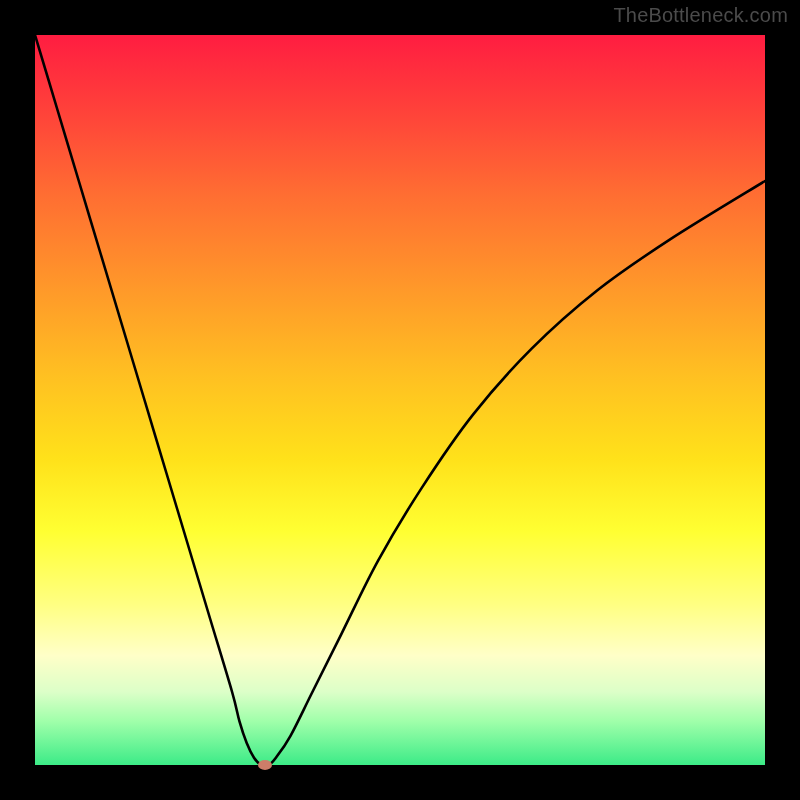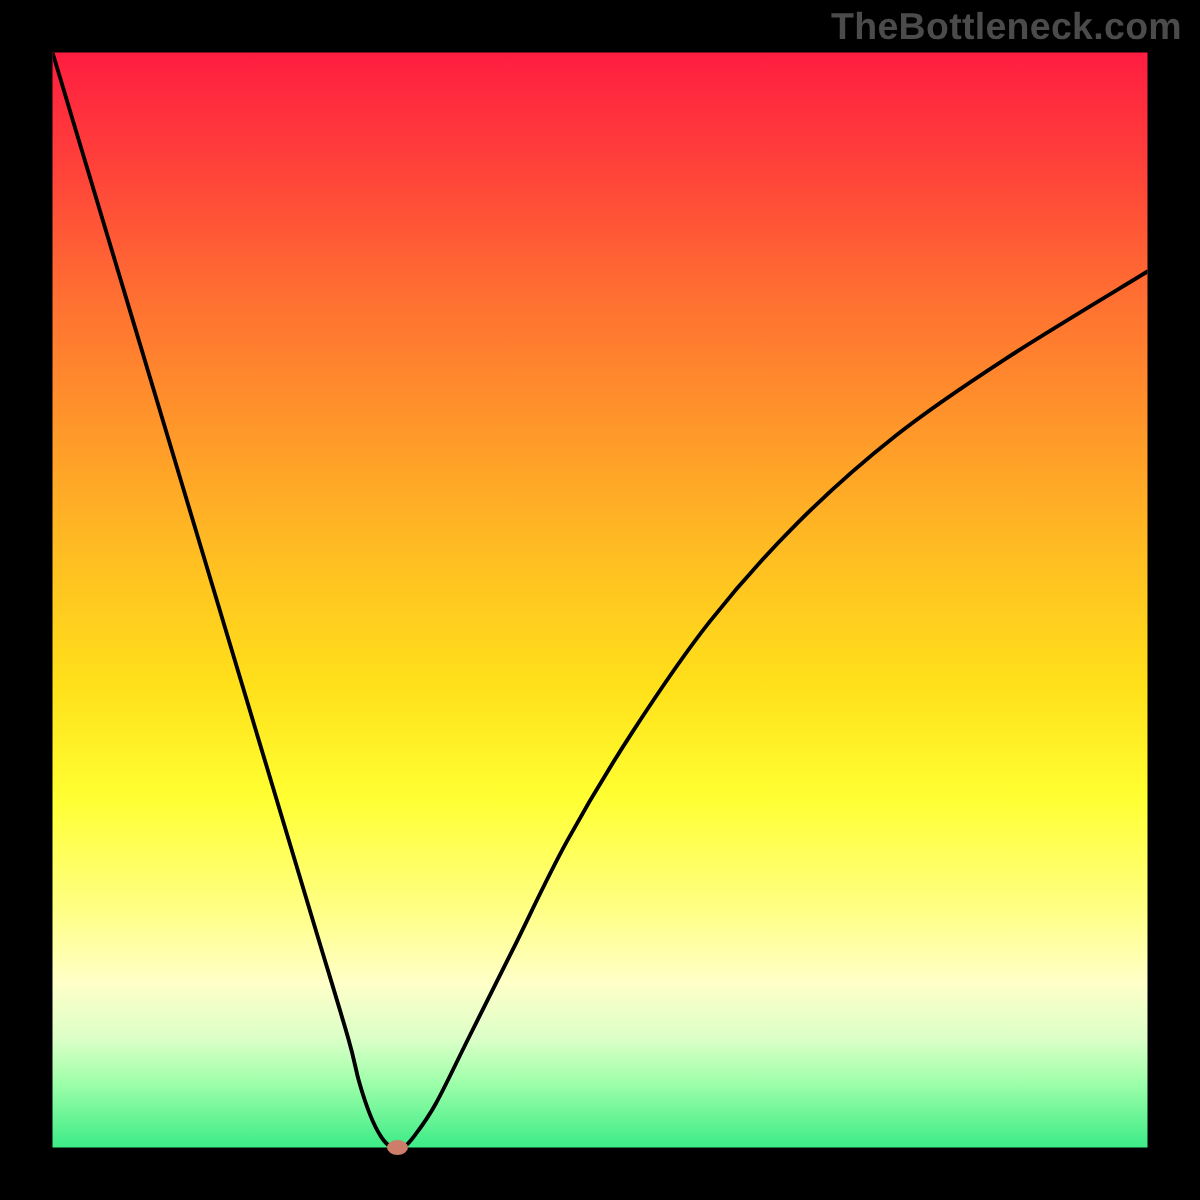--- a/index.html
+++ b/index.html
@@ -15,22 +15,22 @@
     position: relative;
     width: 800px;
     height: 800px;
     background: #000;
   }
   .watermark {
     position: absolute;
     top: 4px;
     right: 12px;
     color: #4b4b4b;
-    font-size: 25px;
-    font-weight: 700;
+    font-size: 20px;
+    font-weight: 400;
     letter-spacing: 0.2px;
     z-index: 5;
   }
   .plot {
     position: absolute;
     left: 35px;
     top: 35px;
     width: 730px;
     height: 730px;
   }

